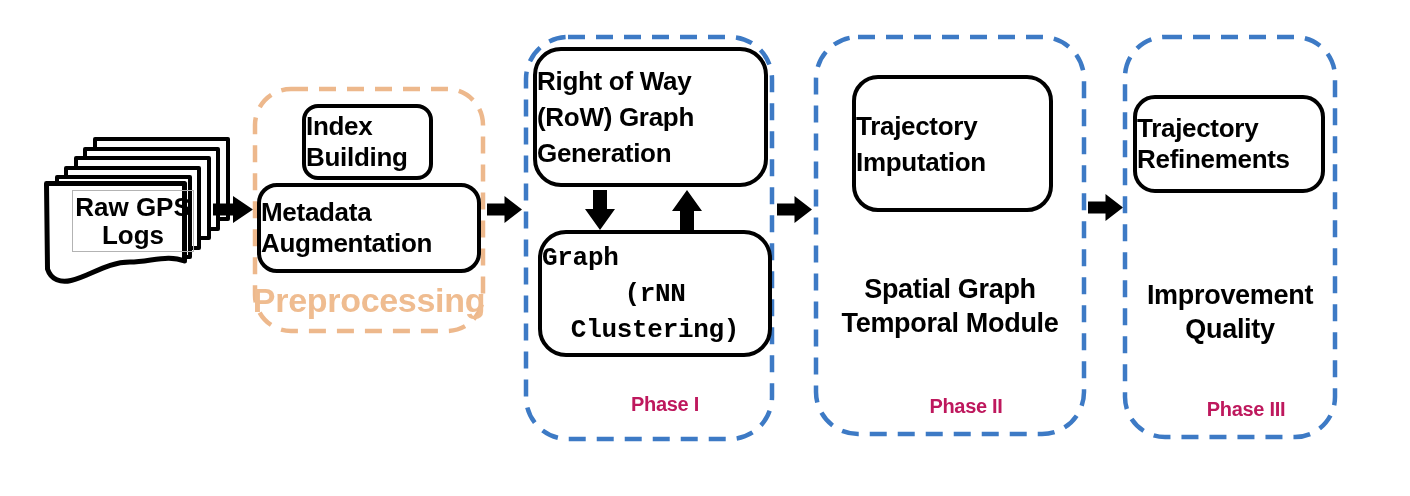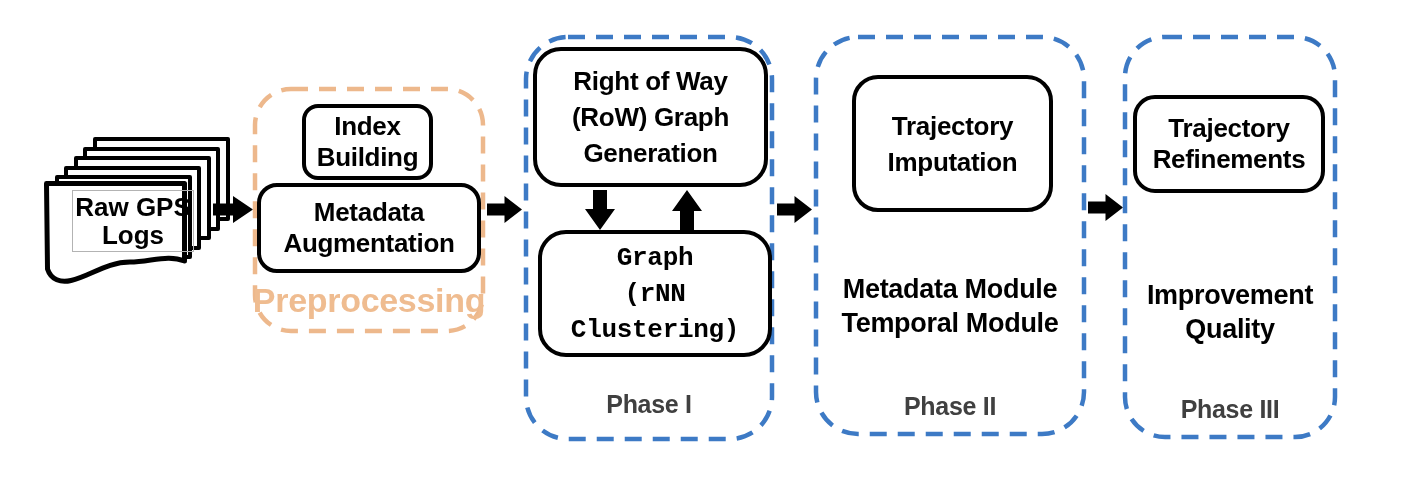--- a/index.html
+++ b/index.html
@@ -21,34 +21,34 @@
   }
   .page-label-frame .ln{display:block; font-size:26px; line-height:28px;}
   
   .harrow{position:absolute;}
   
   .group{position:absolute;}
   .group-outline{position:absolute; left:0; top:0; width:100%; height:100%;}
   
   .box{
     position:absolute; background:#fff; border:4px solid #000; box-sizing:border-box;
-    display:flex; flex-direction:column; justify-content:center; align-items:center;
+    display:flex; flex-direction:column; justify-content:center; align-items:flex-start;
     text-align:center; letter-spacing:-0.3px;
   }
   .box .ln{display:block;}
   .b2 .ln{font-size:26px; line-height:31px;}
   .b3 .ln{font-size:26px; line-height:36px;}
   
   .note{
     position:absolute; text-align:center; letter-spacing:-0.3px;
   }
   .note .ln{display:block; font-size:27px; line-height:34px;}
   .phase-label{
-    position:absolute; left:0; width:100%; text-align:center;
-    color:#404040; font-size:25px; line-height:30px; letter-spacing:-0.3px;
+    position:absolute; left:16px; width:100%; text-align:center;
+    color:#be185d; font-size:20px; line-height:30px; letter-spacing:-0.3px;
   }
   .pre-label{
     position:absolute; left:0; width:100%; text-align:center;
     color:#EFBC90; font-size:34px; line-height:29px; letter-spacing:-0.3px;
   }
 </style>
 </head>
 <body>
 
 <div class="stage">
@@ -120,21 +120,21 @@
 
   <div class="group" style="left:813px; top:34px; width:274px; height:403px;">
     <svg class="group-outline" viewBox="0 0 274 403" preserveAspectRatio="none">
       <rect x="3" y="3" width="268" height="397" rx="42" fill="none" stroke="#3D7AC5" stroke-width="4.5" stroke-dasharray="17 11"></rect>
     </svg>
     <div class="box b2" style="left:39px; top:41px; width:201px; height:137px; border-radius:26px;">
       <span class="ln" style="line-height:36px;">Trajectory</span>
       <span class="ln" style="line-height:36px;">Imputation</span>
     </div>
     <div class="note" style="left:0; width:100%; top:238px;">
-      <span class="ln">Metadata Module</span>
+      <span class="ln">Spatial Graph</span>
       <span class="ln">Temporal Module</span>
     </div>
     <div class="phase-label" style="top:357px;">Phase II</div>
   </div>
 
   <div class="group" style="left:1122px; top:34px; width:216px; height:406px;">
     <svg class="group-outline" viewBox="0 0 216 406" preserveAspectRatio="none">
       <rect x="3" y="3" width="210" height="400" rx="40" fill="none" stroke="#3D7AC5" stroke-width="4.5" stroke-dasharray="17 11"></rect>
     </svg>
     <div class="box b2" style="left:11px; top:61px; width:192px; height:98px; border-radius:22px;">

